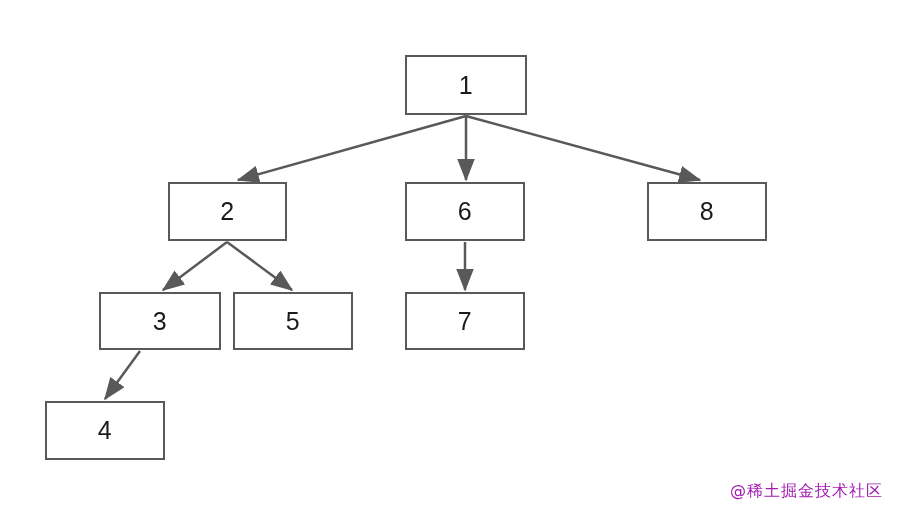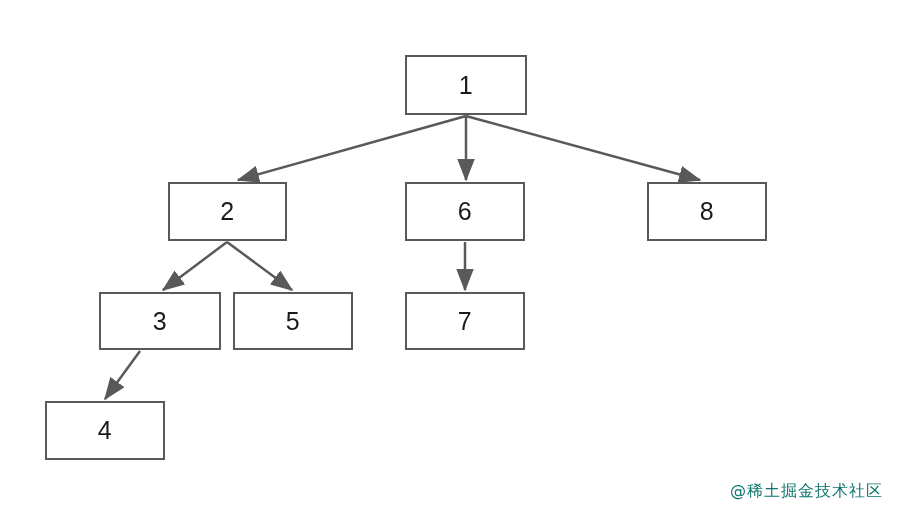--- a/index.html
+++ b/index.html
@@ -93,15 +93,15 @@
         <span class="node-label" style="color: rgb(26, 26, 26);">5</span>
       </div>
       <div class="node" style="left: 405px; top: 292px; width: 120px; height: 58px; border-color: rgb(89, 89, 89); border-width: 2.5px; background: rgb(255, 255, 255);">
         <span class="node-label" style="color: rgb(26, 26, 26);">7</span>
       </div>
       <div class="node" style="left: 45px; top: 401px; width: 120px; height: 59px; border-color: rgb(89, 89, 89); border-width: 2.5px; background: rgb(255, 255, 255);">
         <span class="node-label" style="color: rgb(26, 26, 26);">4</span>
       </div>
     </div>
 
-  <div id="watermark" style="left: 730px; top: 481px; color: #0f766e;">@稀土掘金技术社区</div>
+  <div id="watermark" style="left: 730px; top: 481px; color: #a21caf;">@稀土掘金技术社区</div>
 
 </div>
 
 </body></html>

